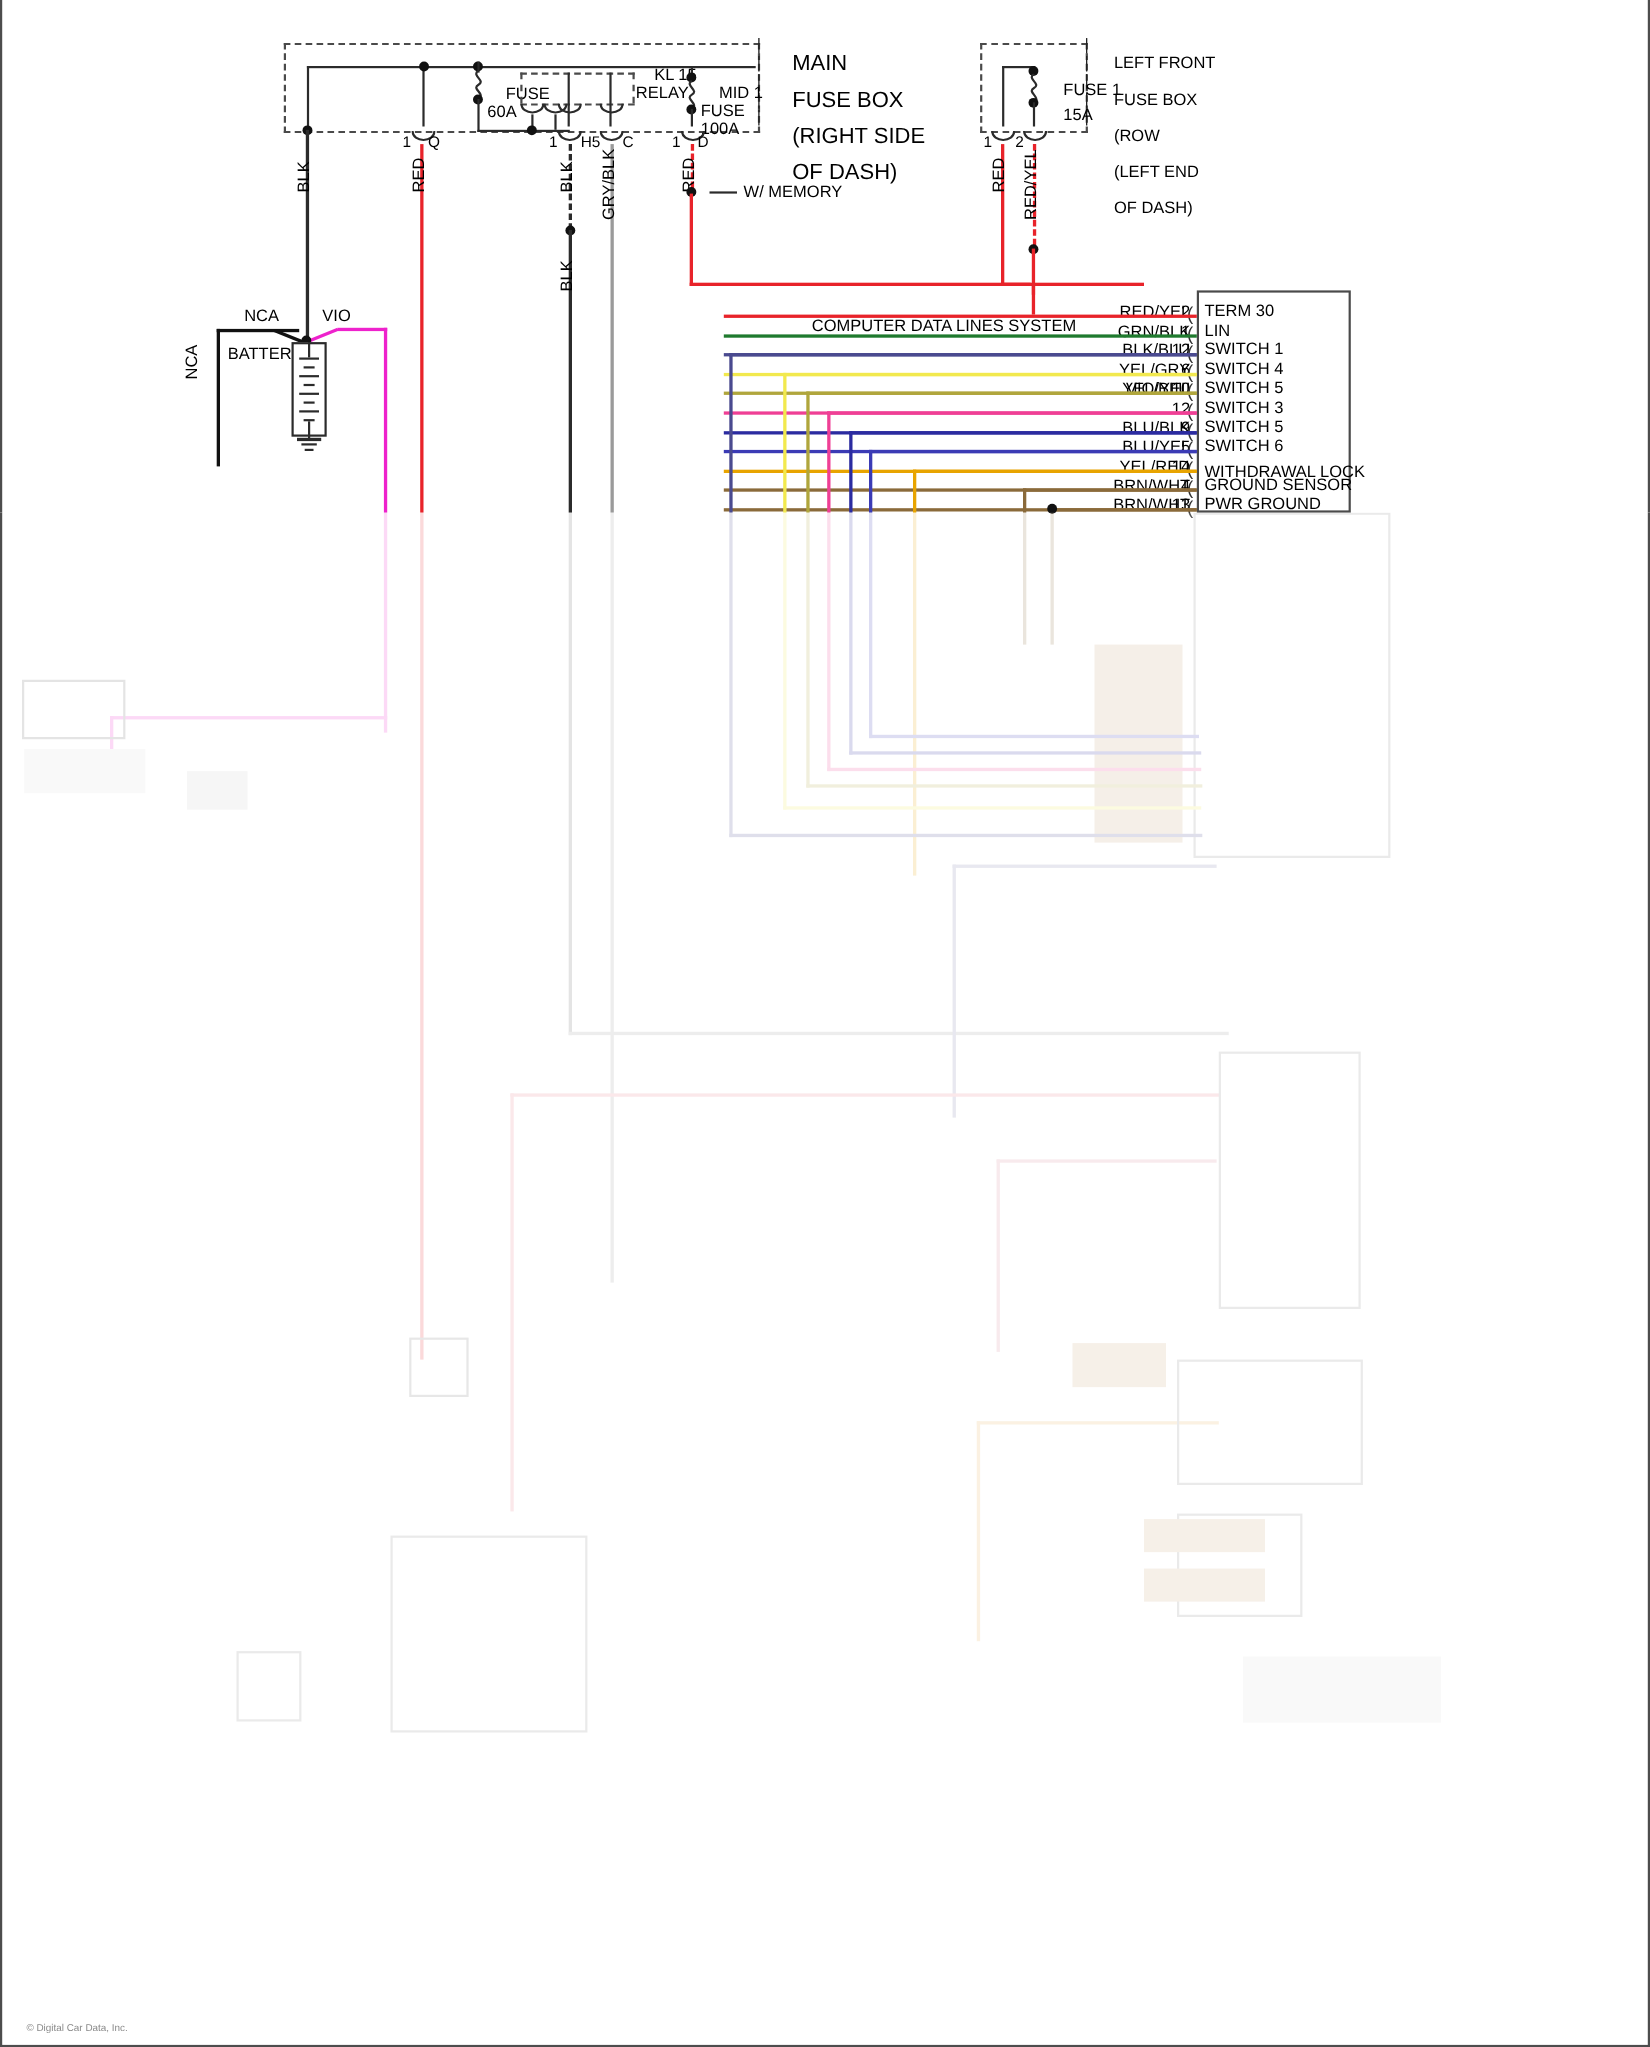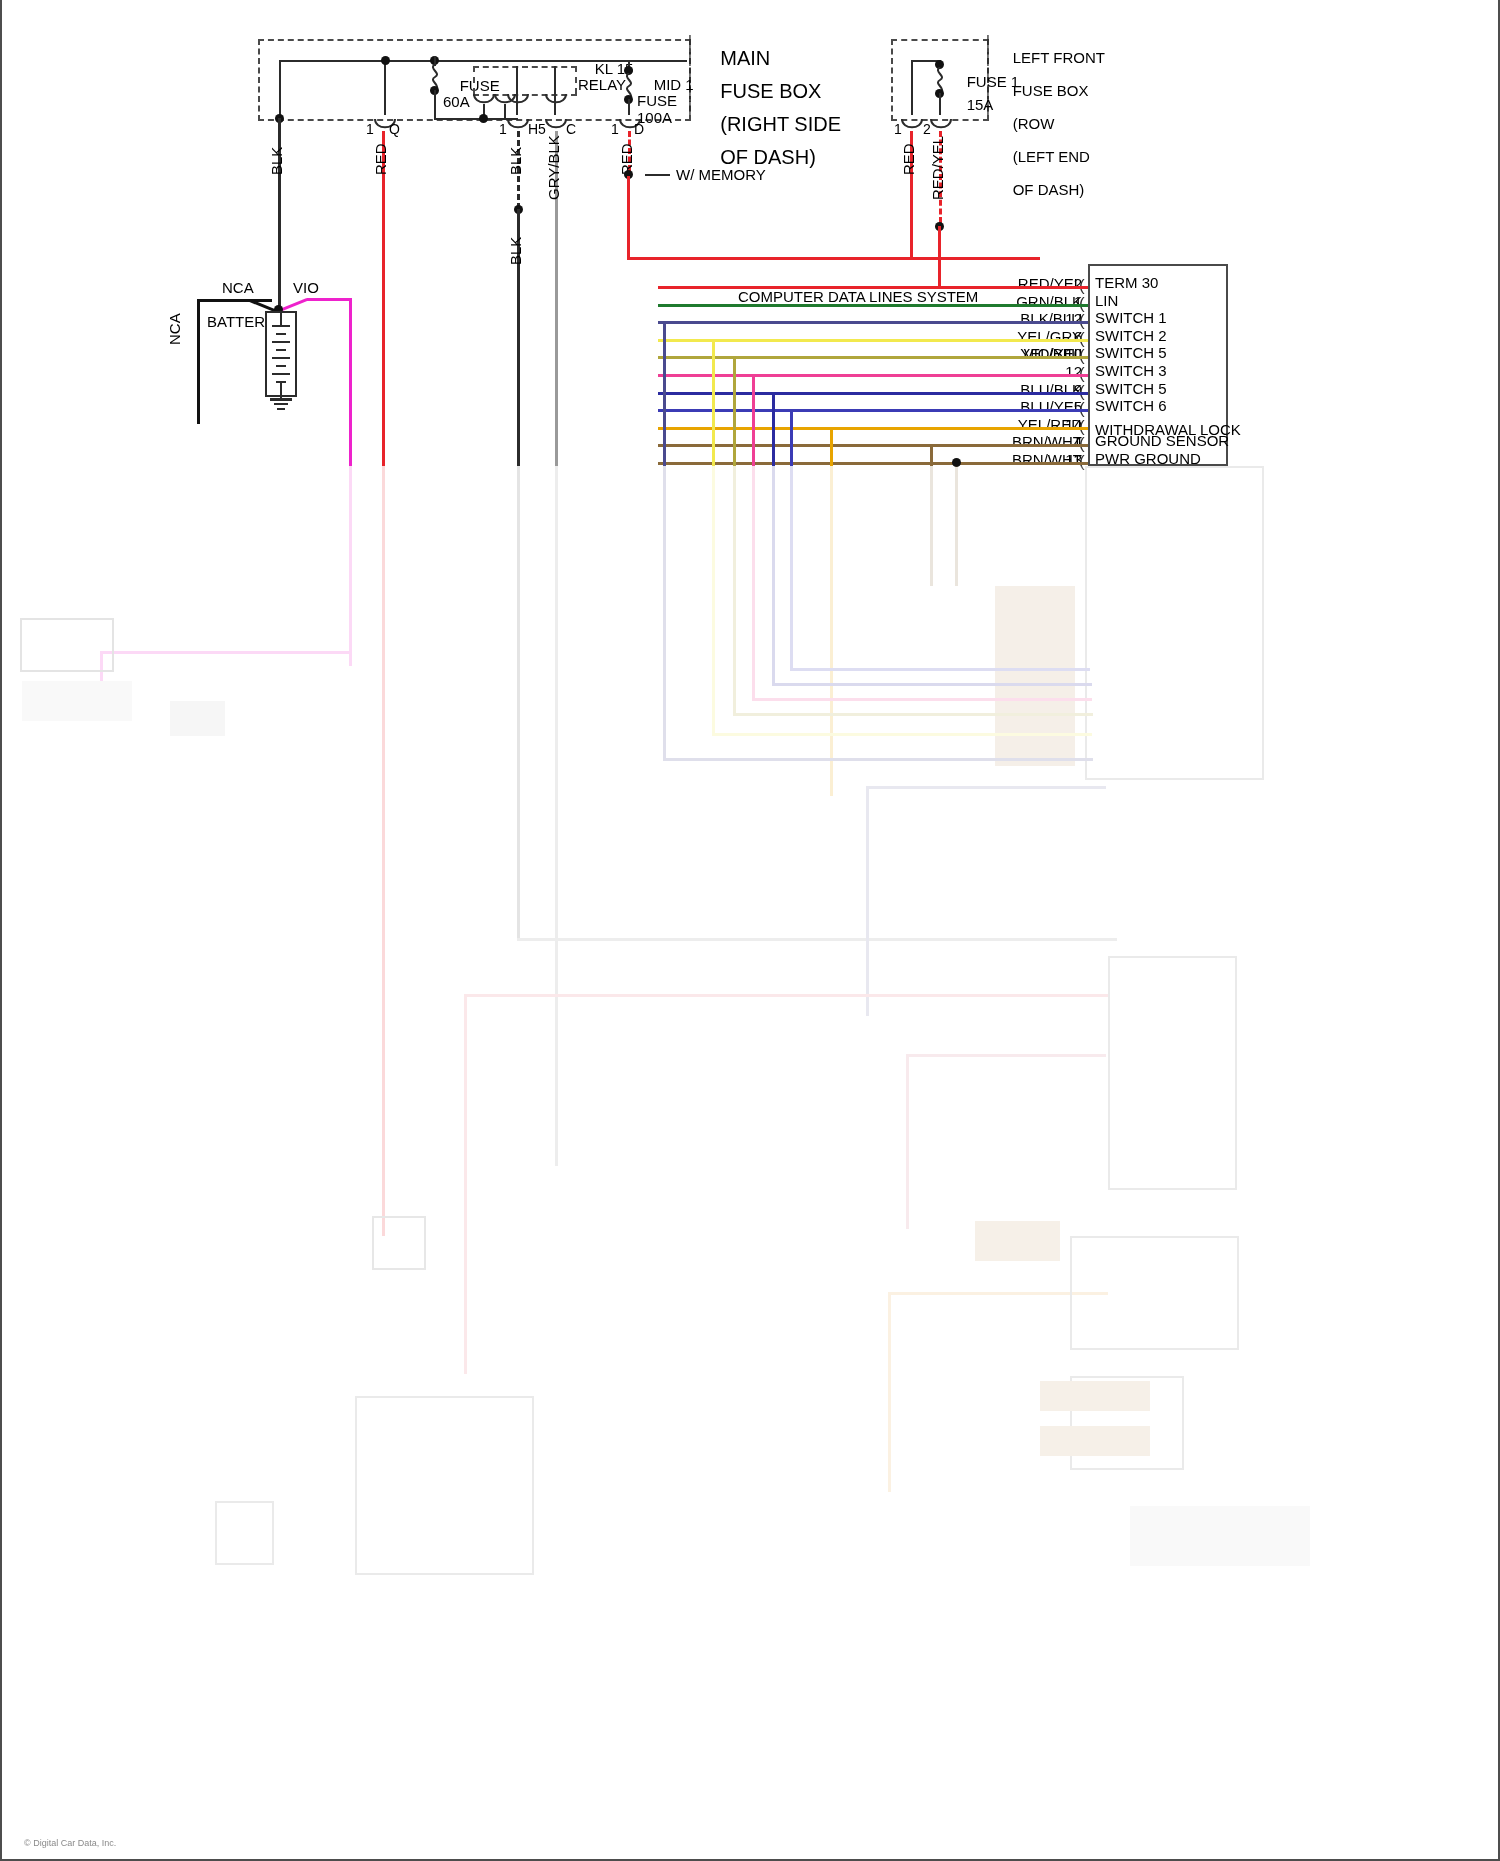--- a/index.html
+++ b/index.html
@@ -288,21 +288,21 @@
       <div class="pinnum" style="left: 1052px; top: 292.6px; width: 30px;">1</div>
       <div class="conn-brace" style="left: 1079px; top: 293.6px;">(</div>
       <div class="pinname" style="left: 1095px; top: 291.6px;">LIN</div>
       <div class="wirelbl" style="left: 952px; top: 310.2px; width: 130px;">BLK/BLU</div>
       <div class="pinnum" style="left: 1052px; top: 310.2px; width: 30px;">12</div>
       <div class="conn-brace" style="left: 1079px; top: 311.2px;">(</div>
       <div class="pinname" style="left: 1095px; top: 309.2px;">SWITCH 1</div>
       <div class="wirelbl" style="left: 952px; top: 327.8px; width: 130px;">YEL/GRY</div>
       <div class="pinnum" style="left: 1052px; top: 327.8px; width: 30px;">6</div>
       <div class="conn-brace" style="left: 1079px; top: 328.8px;">(</div>
-      <div class="pinname" style="left: 1095px; top: 326.8px;">SWITCH 2</div>
+      <div class="pinname" style="left: 1095px; top: 326.8px;">SWITCH 4</div>
       <div class="wirelbl" style="left: 952px; top: 345.4px; width: 130px;">YEL/BLU</div>
       <div class="pinnum" style="left: 1052px; top: 345.4px; width: 30px;">10</div>
       <div class="conn-brace" style="left: 1079px; top: 346.4px;">(</div>
       <div class="pinname" style="left: 1095px; top: 344.4px;">SWITCH 5</div>
       <div class="wirelbl" style="left: 952px; top: 345px; width: 130px;">VIO/YEL</div>
       <div class="pinnum" style="left: 1052px; top: 363px; width: 30px;">12</div>
       <div class="conn-brace" style="left: 1079px; top: 364px;">(</div>
       <div class="pinname" style="left: 1095px; top: 362px;">SWITCH 3</div>
       <div class="wirelbl" style="left: 952px; top: 380.6px; width: 130px;">BLU/BLK</div>
       <div class="pinnum" style="left: 1052px; top: 380.6px; width: 30px;">9</div>

